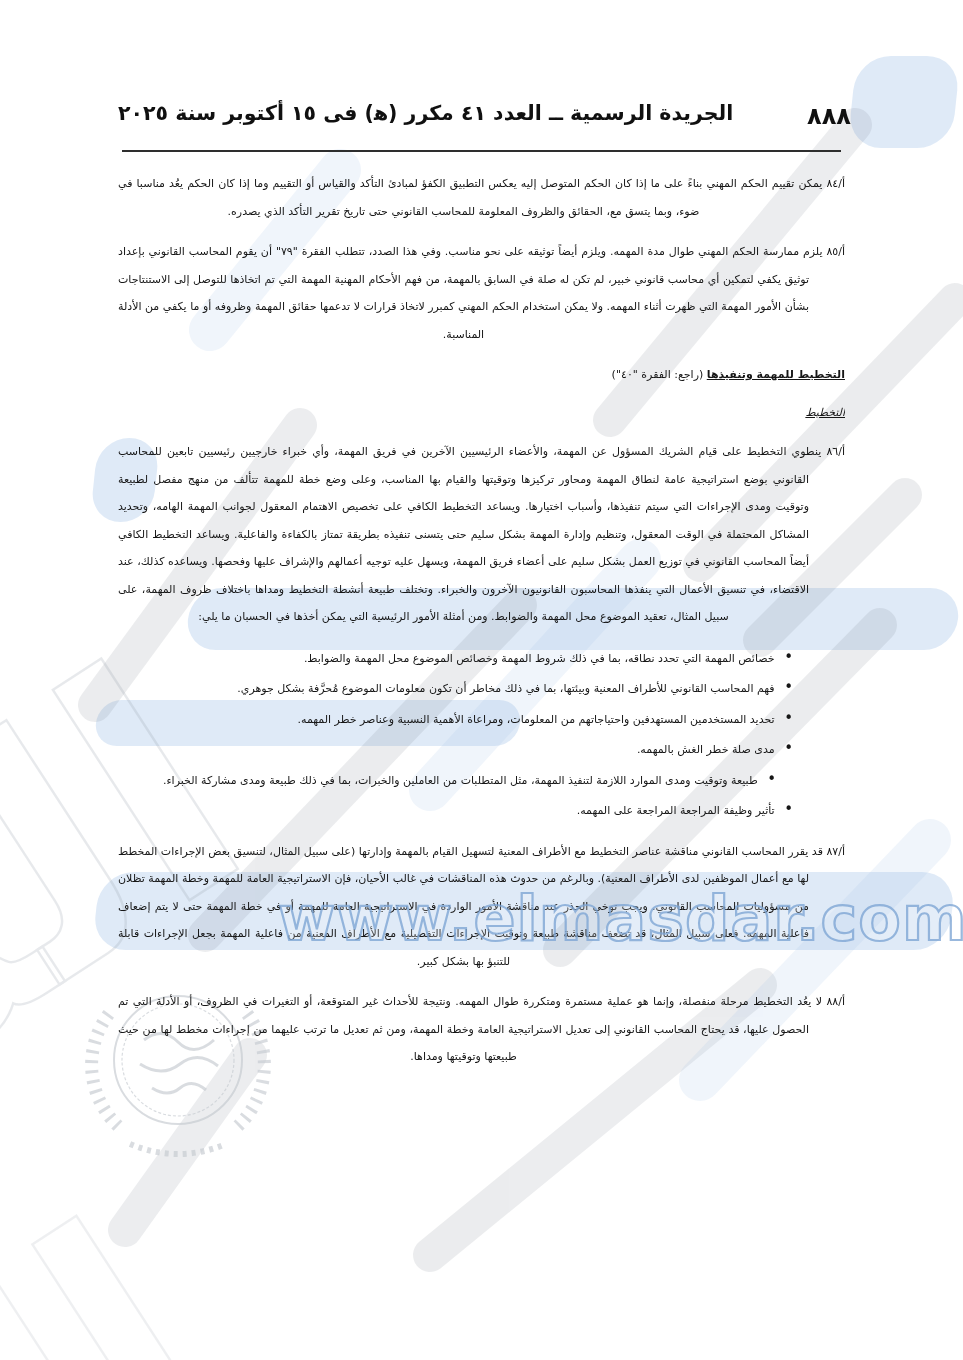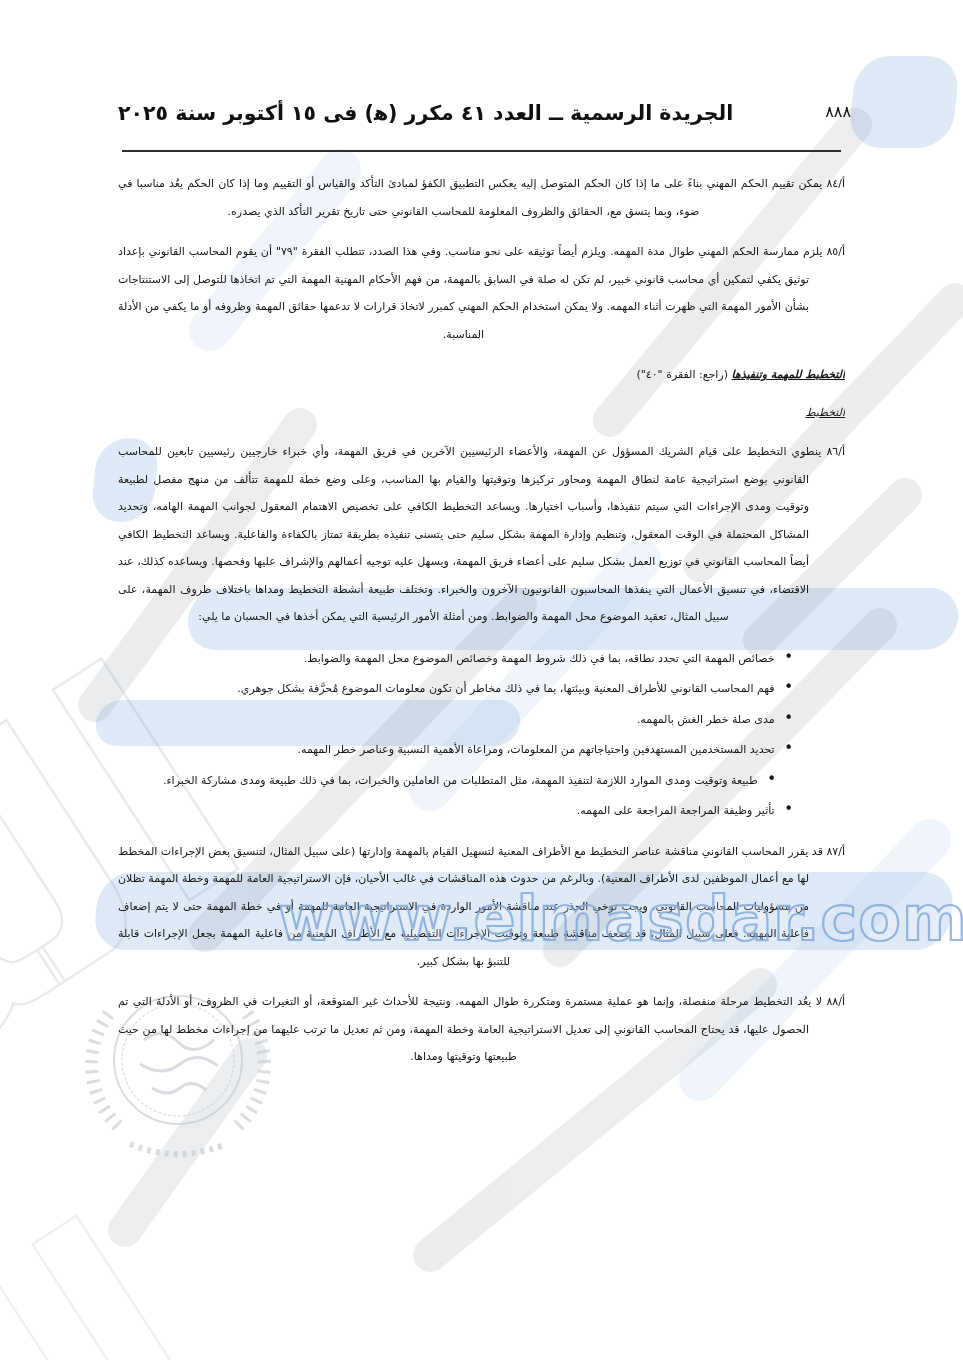--- a/index.html
+++ b/index.html
@@ -21,34 +21,34 @@
     font-weight:bold;font-size:62px;letter-spacing:1px;
     color:rgba(255,255,255,0.18);
     -webkit-text-stroke:2.2px rgba(124,164,212,0.78);
     z-index:2;pointer-events:none;
   }
   .wm-emblem{position:absolute;top:948px;left:78px;z-index:0;pointer-events:none;}
 
   
   .hdr{position:absolute;top:101px;right:118px;left:118px;height:42px;z-index:1;}
   .hdr-title{text-align:left;font-weight:bold;font-size:20.5px;color:#101010;letter-spacing:.2px;}
-  .hdr-num{position:absolute;top:1px;right:-6px;font-weight:normal;font-size:16px;color:#101010;}
+  .hdr-num{position:absolute;top:1px;right:-6px;font-weight:bold;font-size:24px;color:#101010;}
   .hdr-rule{position:absolute;top:150px;right:122px;left:122px;border-top:2.5px solid #2e2e2e;z-index:1;}
 
   
   .doc{
     position:absolute;top:170px;right:118px;left:118px;bottom:40px;
     font-size:11px;line-height:27.5px;
     text-align:justify;color:#161616;
     z-index:1;overflow:hidden;
   }
   .para{margin:0 0 13px;padding-right:36px;text-indent:-36px;text-align-last:center;}
   .para .pnum{font-weight:normal;}
   .sec-heading{margin:4px 0 10px;text-align:right;text-align-last:right;}
-  .sec-heading .t{font-weight:bold;font-style:italic;text-decoration:underline;}
+  .sec-heading .t{font-weight:bold;text-decoration:underline;}
   .sec-heading .r{font-style:normal;}
   .sub-heading{margin:0 0 12px;text-align-last:right;font-style:italic;text-decoration:underline;}
   ul.bullets{list-style:none;margin:2px 52px 13px 0;padding:0;}
   ul.bullets li{padding-right:26px;text-indent:-26px;margin-bottom:2px;text-align:justify;text-align-last:right;margin-left:28px;}
   ul.bullets li::before{content:"\2022\00a0\00a0";font-size:15px;}
   ul.bullets li.c{text-align-last:center;}
 </style>
 </head>
 <body>
 
@@ -113,22 +113,22 @@
 
     <p class="sec-heading"><span class="t">التخطيط للمهمة وتنفيذها</span> <span class="r">(راجع: الفقرة "٤٠")</span></p>
 
     <p class="sub-heading">التخطيط</p>
 
     <p class="para"><span class="pnum">أ/٨٦</span> <span>ينطوي التخطيط على قيام الشريك المسؤول عن المهمة، والأعضاء الرئيسيين الآخرين في فريق المهمة، وأي خبراء خارجيين رئيسيين تابعين للمحاسب القانوني بوضع استراتيجية عامة لنطاق المهمة ومحاور تركيزها وتوقيتها والقيام بها المناسب، وعلى وضع خطة للمهمة تتألف من منهج مفصل لطبيعة وتوقيت ومدى الإجراءات التي سيتم تنفيذها، وأسباب اختيارها. ويساعد التخطيط الكافي على تخصيص الاهتمام المعقول لجوانب المهمة الهامه، وتحديد المشاكل المحتملة في الوقت المعقول، وتنظيم وإدارة المهمة بشكل سليم حتى يتسنى تنفيذه بطريقة تمتاز بالكفاءة والفاعلية. ويساعد التخطيط الكافي أيضاً المحاسب القانوني في توزيع العمل بشكل سليم على أعضاء فريق المهمة، ويسهل عليه توجيه أعمالهم والإشراف عليها وفحصها. ويساعده كذلك، عند الاقتضاء، في تنسيق الأعمال التي ينفذها المحاسبون القانونيون الآخرون والخبراء. وتختلف طبيعة أنشطة التخطيط ومداها باختلاف ظروف المهمة، على سبيل المثال، تعقيد الموضوع محل المهمة والضوابط. ومن أمثلة الأمور الرئيسية التي يمكن أخذها في الحسبان ما يلي:</span></p>
 
     <ul class="bullets">
       <li>خصائص المهمة التي تحدد نطاقه، بما في ذلك شروط المهمة وخصائص الموضوع محل المهمة والضوابط.</li>
       <li>فهم المحاسب القانوني للأطراف المعنية وبيئتها، بما في ذلك مخاطر أن تكون معلومات الموضوع مُحرَّفة بشكل جوهري.</li>
+      <li>تحديد المستخدمين المستهدفين واحتياجاتهم من المعلومات، ومراعاة الأهمية النسبية وعناصر خطر المهمه.</li>
       <li>مدى صلة خطر الغش بالمهمه.</li>
-      <li>تحديد المستخدمين المستهدفين واحتياجاتهم من المعلومات، ومراعاة الأهمية النسبية وعناصر خطر المهمه.</li>
       <li class="c">طبيعة وتوقيت ومدى الموارد اللازمة لتنفيذ المهمة، مثل المتطلبات من العاملين والخبرات، بما في ذلك طبيعة ومدى مشاركة الخبراء.</li>
       <li>تأثير وظيفة المراجعة المراجعة على المهمه.</li>
     </ul>
 
     <p class="para"><span class="pnum">أ/٨٧</span> <span>قد يقرر المحاسب القانوني مناقشة عناصر التخطيط مع الأطراف المعنية لتسهيل القيام بالمهمة وإدارتها (على سبيل المثال، لتنسيق بعض الإجراءات المخطط لها مع أعمال الموظفين لدى الأطراف المعنية). وبالرغم من حدوث هذه المناقشات في غالب الأحيان، فإن الاستراتيجية العامة للمهمة وخطة المهمة تظلان من مسؤوليات المحاسب القانوني. ويجب توخي الحذر عند مناقشة الأمور الواردة في الاستراتيجية العامة للمهمة أو في خطة المهمة حتى لا يتم إضعاف فاعلية المهمه. فعلى سبيل المثال، قد تضعف مناقشة طبيعة وتوقيت الإجراءات التفصيلية مع الأطراف المعنية من فاعلية المهمة بجعل الإجراءات قابلة للتنبؤ بها بشكل كبير.</span></p>
 
     <p class="para"><span class="pnum">أ/٨٨</span> <span>لا يعُد التخطيط مرحلة منفصلة، وإنما هو عملية مستمرة ومتكررة طوال المهمه. ونتيجة للأحداث غير المتوقعة، أو التغيرات في الظروف، أو الأدلة التي تم الحصول عليها، قد يحتاج المحاسب القانوني إلى تعديل الاستراتيجية العامة وخطة المهمة، ومن ثم تعديل ما ترتب عليهما من إجراءات مخطط لها من حيث طبيعتها وتوقيتها ومداها.</span></p>
 
   </main>
 </div>

